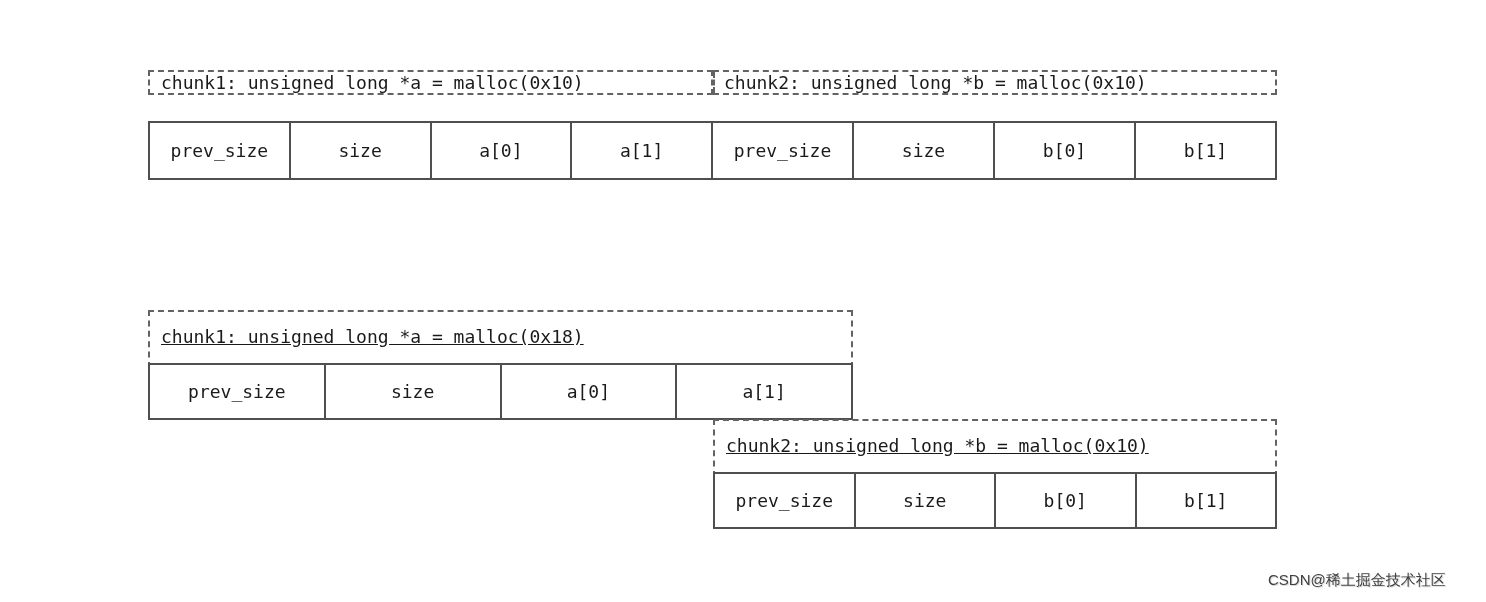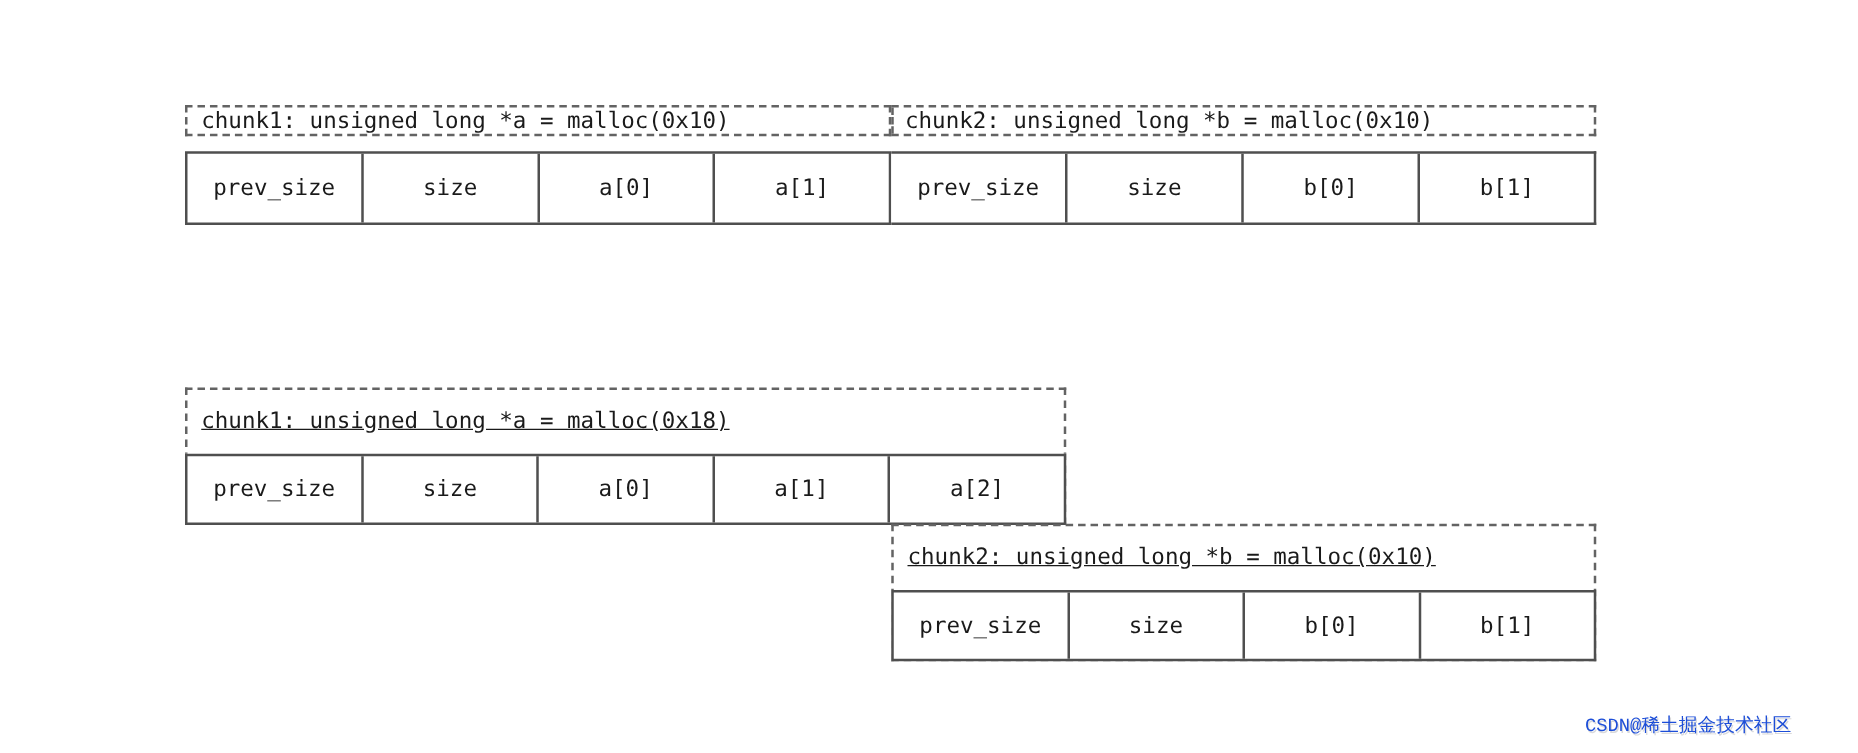--- a/index.html
+++ b/index.html
@@ -11,21 +11,21 @@
     background: #ffffff;
     font-family: "DejaVu Sans Mono", "Liberation Mono", monospace;
     color: #1a1a1a;
     overflow: hidden;
   }
   .abs { position: absolute; }
 
   
   .label-row {
     display: flex;
-    align-items: center;
+    align-items: flex-start;
   }
   .label-box {
     border: 2px dashed #636363;
     display: flex;
     align-items: center;
     padding-left: 11px;
     font-size: 18px;
     letter-spacing: 0px;
     white-space: nowrap;
     background: transparent;
@@ -63,23 +63,23 @@
     border-left: 2px solid #4f4f4f;
     display: flex;
     align-items: center;
     justify-content: center;
     font-size: 18px;
     white-space: nowrap;
   }
   .mem-cell:first-child { border-left: none; }
 
   .watermark {
-    font-family: Liberation Mono, monospace;
+    font-family: Liberation Sans, sans-serif;
     font-size: 15px;
-    color: #1d4ed8;
+    color: #404040;
     text-shadow: 1px 1px 0 rgba(185,186,188,0.55);
     white-space: nowrap;
   }
 </style>
 </head>
 <body>
 
 <div class="canvas">
 
   <div class="abs label-row" style="left:148px; top:70px; width:1129px; height:52px;">
@@ -103,21 +103,20 @@
   </div>
 
   <div class="abs chunk-wrap" style="left:148px; top:310px; width:705px; height:110px;">
     <div class="wrap-label">chunk1: unsigned long *a = malloc(0x18)</div>
   </div>
   <div class="abs mem-table" style="left:148px; top:363px; width:705px; height:57px;">
       <div class="mem-cell">prev_size</div>
       <div class="mem-cell">size</div>
       <div class="mem-cell">a[0]</div>
       <div class="mem-cell">a[1]</div>
-      <div class="mem-cell">a[2]</div>
     </div>
 
   <div class="abs chunk-wrap" style="left:713px; top:419px; width:564px; height:110px;">
     <div class="wrap-label">chunk2: unsigned long *b = malloc(0x10)</div>
   </div>
   <div class="abs mem-table" style="left:713px; top:472px; width:564px; height:57px;">
       <div class="mem-cell">prev_size</div>
       <div class="mem-cell">size</div>
       <div class="mem-cell">b[0]</div>
       <div class="mem-cell">b[1]</div>

